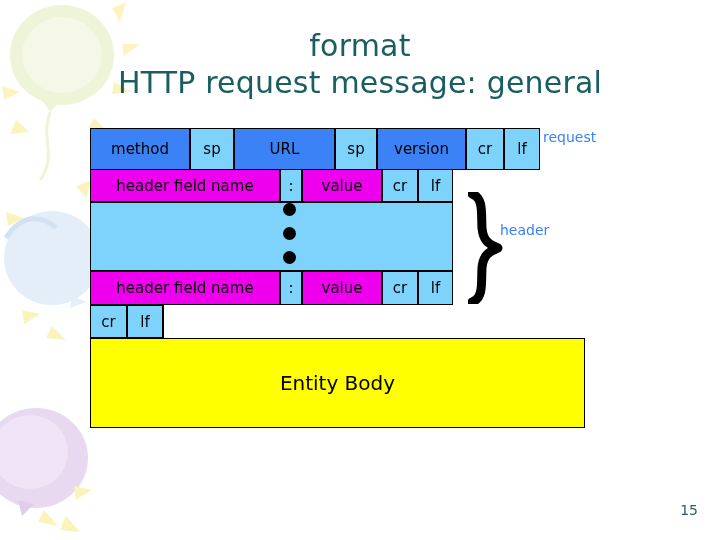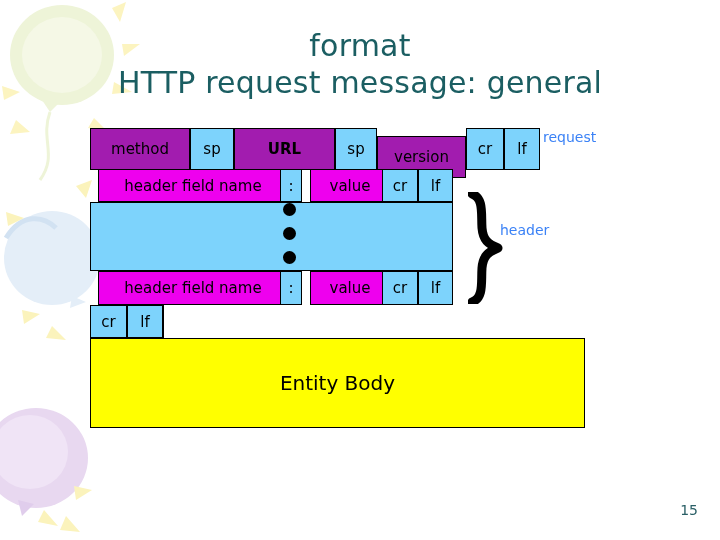--- a/index.html
+++ b/index.html
@@ -51,22 +51,22 @@
     border: 1.5px solid #000000;
     background: #ffffff;
     color: #000000;
     font-size: 15px;
     display: flex;
     align-items: center;
     justify-content: center;
     white-space: nowrap;
     overflow: hidden;
   }
-  .cell.green  { background: #a21caf; }
-  .cell.magenta{ background: #ee00ee; margin-left: 8px; }
+  .cell.green  { background: #3b82f6; }
+  .cell.magenta{ background: #ee00ee; }
   .cell.yellow { background: #ffff00; }
   .cell.blank  { background: #7dd3fc; }
 
   .annot {
     position: absolute;
     color: #3b82f6;
     font-size: 14px;
     line-height: 1.15;
     white-space: nowrap;
   }
@@ -154,23 +154,23 @@
 
 <div id="slide-title">
   <div>format</div>
   <div>HTTP request message: general</div>
 </div>
 
 <div id="diagram">
 
   <div class="cell green" style="left:90px;  top:128px; width:100px; height:42px;">method</div>
   <div class="cell blank" style="left:190px; top:128px; width:44px;  height:42px;">sp</div>
-  <div class="cell green" style="left:234px; top:128px; width:101px; height:42px;font-weight:bold;">URL</div>
+  <div class="cell green" style="left:234px; top:128px; width:101px; height:42px;">URL</div>
   <div class="cell blank" style="left:335px; top:128px; width:42px;  height:42px;">sp</div>
-  <div class="cell green" style="left:377px; top:136px; width:89px;  height:42px;">version</div>
+  <div class="cell green" style="left:377px; top:128px; width:89px;  height:42px;">version</div>
   <div class="cell blank" style="left:466px; top:128px; width:38px;  height:42px;">cr</div>
   <div class="cell blank" style="left:504px; top:128px; width:36px;  height:42px;">lf</div>
 
   <div class="annot" style="left:543px; top:129px; width:92px;">
     <div>request</div>
   </div>
 
   <div class="cell magenta" style="left:90px;  top:169px; width:190px; height:33px;">header field name</div>
   <div class="cell blank" style="left:280px; top:169px; width:22px;  height:33px;">:</div>
   <div class="cell magenta" style="left:302px; top:169px; width:80px;  height:33px;">value</div>

